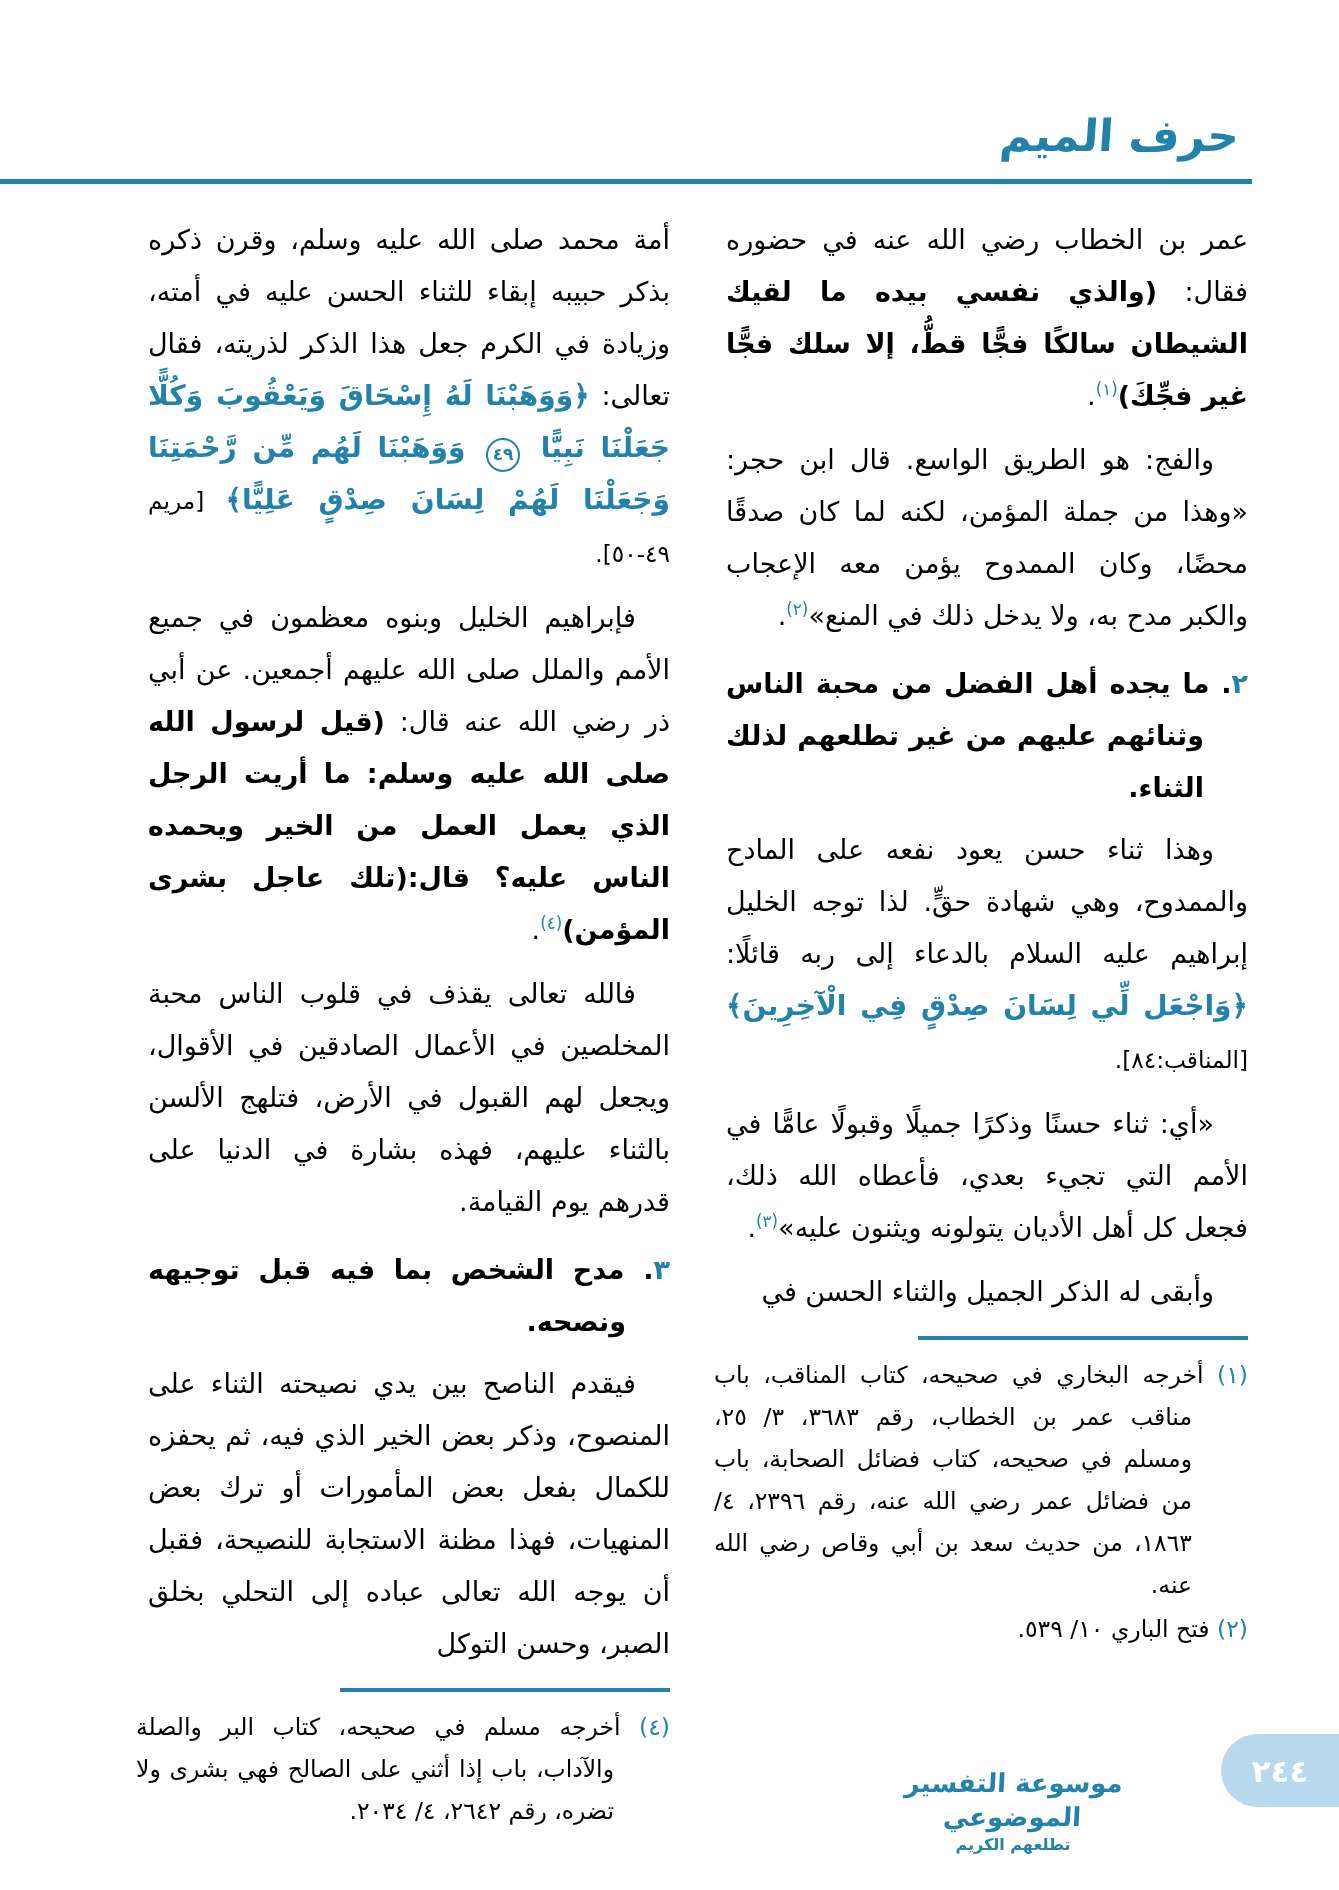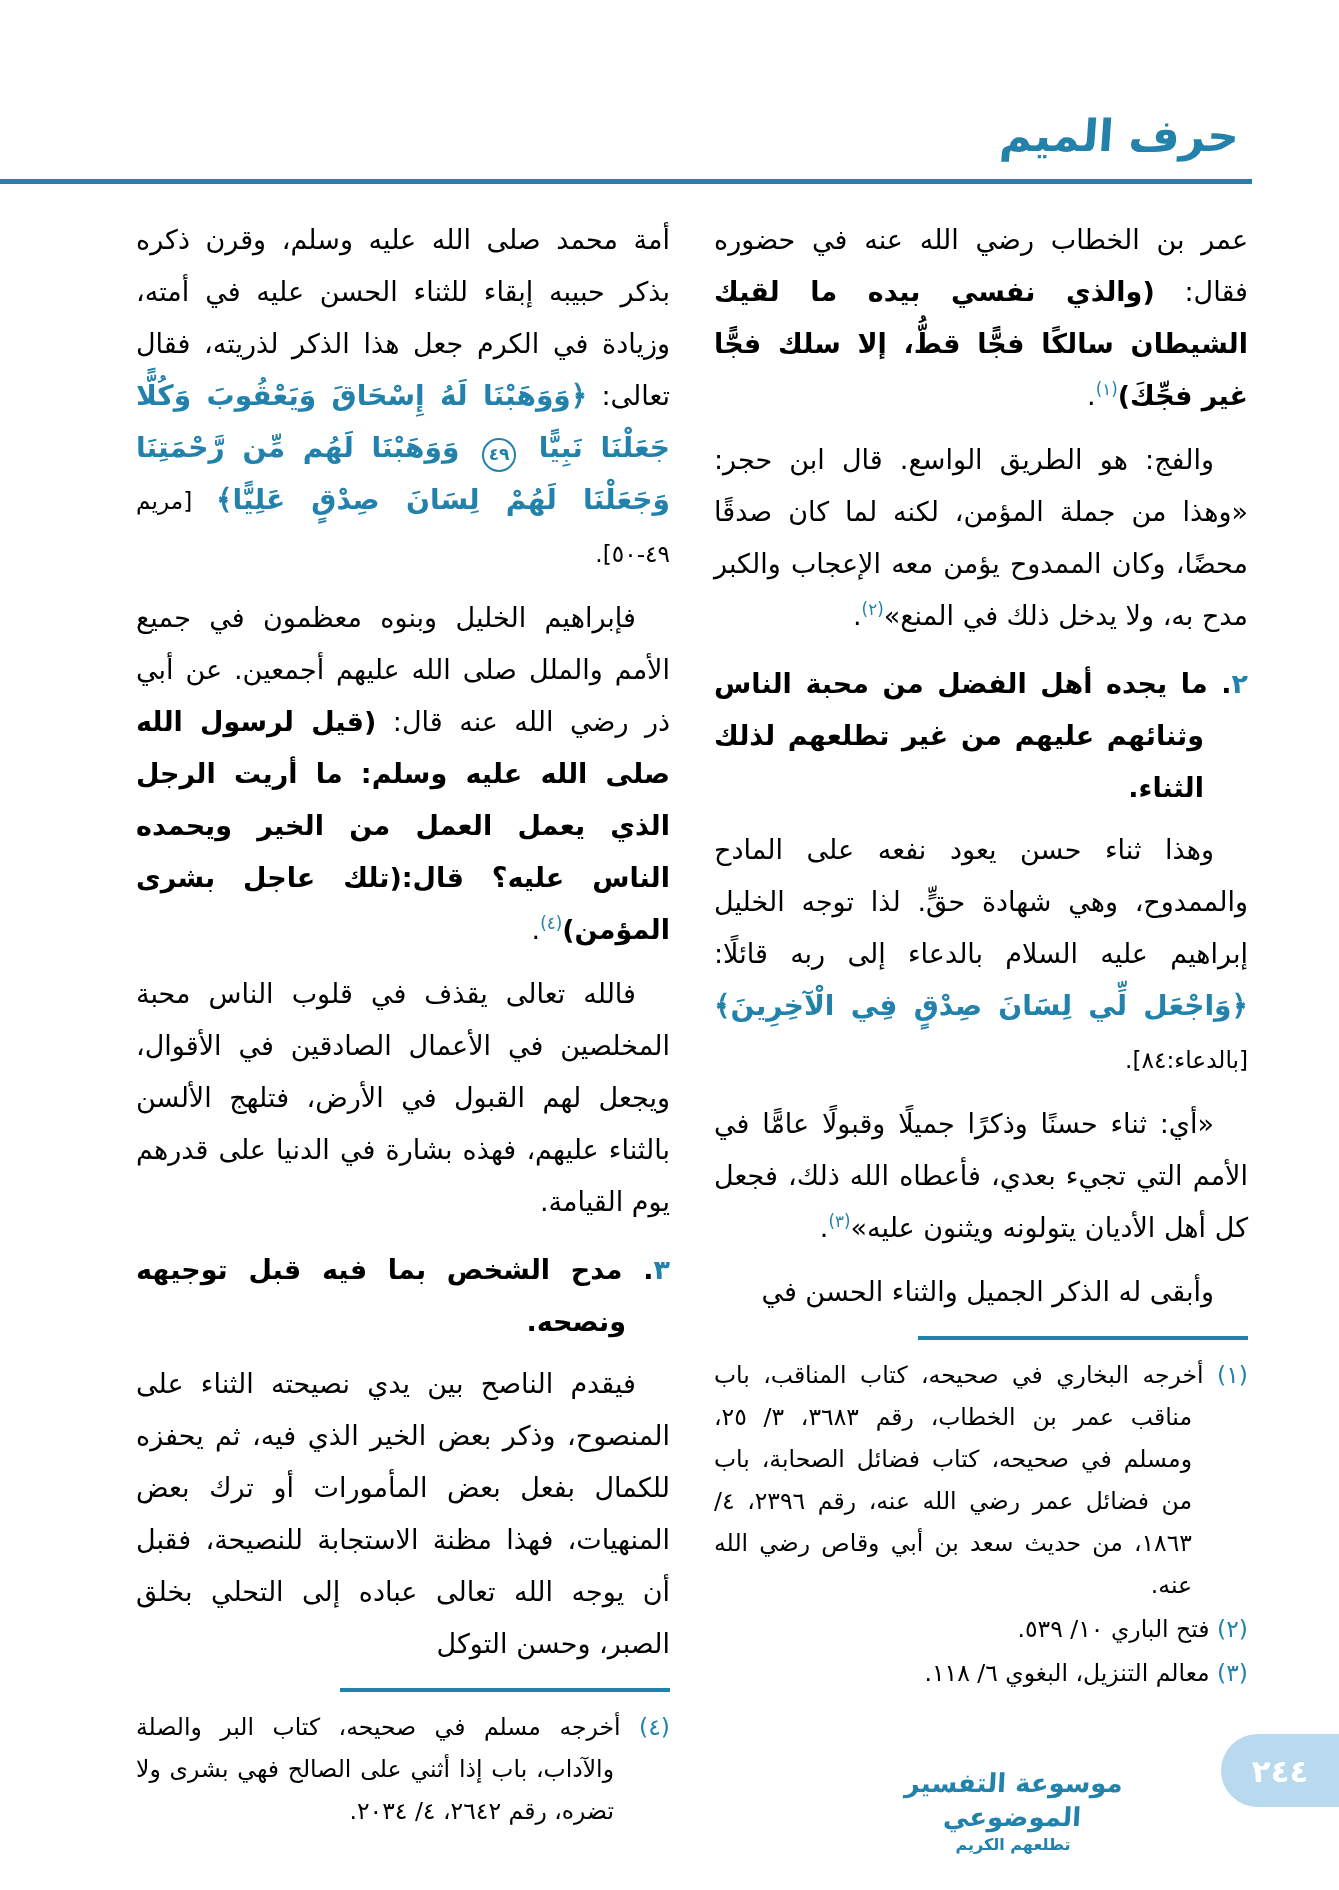--- a/index.html
+++ b/index.html
@@ -24,21 +24,21 @@
     position: absolute; top: 179px; left: 0;
     width: 1252px; height: 5px; background: #2282ab;
   }
   
   .columns {
     position: absolute; top: 214px; right: 91px;
     width: 1113px; display: flex; gap: 44px;
     align-items: flex-start;
   }
   .column { width: 534px; flex: 0 0 534px; }
-  .col-body { font-size: 27px; line-height: 52px; text-align: justify; }
+  .col-body { font-size: 27px; line-height: 52px; text-align: justify; margin-left: 12px; }
   .p { margin: 0 0 12px 0; }
   .p-flush { text-indent: 0; }
   .p-indent { text-indent: 34px; }
   .p-heading {
     font-weight: bold;
     padding-right: 44px; text-indent: -44px;
     margin: 16px 0 10px 0;
   }
   .seg-n { font-weight: normal; }
   .seg-b { font-weight: bold; }
@@ -87,29 +87,28 @@
   <div class="header-title">حرف الميم</div>
   <div class="header-rule"></div>
 
   <div class="columns">
 
     <div class="column">
       <div class="col-body">
           <p class="p p-flush"><span class="seg-n">عمر بن الخطاب رضي الله عنه في حضوره فقال: </span><span class="seg-b">(والذي نفسي بيده ما لقيك الشيطان سالكًا فجًّا قطُّ، إلا سلك فجًّا غير فجِّكَ)</span><span class="seg-fn">(١)</span><span class="seg-n">.</span></p>
           <p class="p p-indent"><span class="seg-n">والفج: هو الطريق الواسع. قال ابن حجر: «وهذا من جملة المؤمن، لكنه لما كان صدقًا محضًا، وكان الممدوح يؤمن معه الإعجاب والكبر مدح به، ولا يدخل ذلك في المنع»</span><span class="seg-fn">(٢)</span><span class="seg-n">.</span></p>
           <p class="p p-heading"><span class="seg-num">٢</span><span class="seg-b">. </span><span class="seg-b">ما يجده أهل الفضل من محبة الناس وثنائهم عليهم من غير تطلعهم لذلك الثناء.</span></p>
-          <p class="p p-indent"><span class="seg-n">وهذا ثناء حسن يعود نفعه على المادح والممدوح، وهي شهادة حقٍّ. لذا توجه الخليل إبراهيم عليه السلام بالدعاء إلى ربه قائلًا: </span><span class="seg-q">﴿وَاجْعَل لِّي لِسَانَ صِدْقٍ فِي الْآخِرِينَ﴾</span><span class="seg-ref"> [بالدعاء:٨٤].</span></p>
+          <p class="p p-indent"><span class="seg-n">وهذا ثناء حسن يعود نفعه على المادح والممدوح، وهي شهادة حقٍّ. لذا توجه الخليل إبراهيم عليه السلام بالدعاء إلى ربه قائلًا: </span><span class="seg-q">﴿وَاجْعَل لِّي لِسَانَ صِدْقٍ فِي الْآخِرِينَ﴾</span><span class="seg-ref"> [المناقب:٨٤].</span></p>
           <p class="p p-indent"><span class="seg-n">«أي: ثناء حسنًا وذكرًا جميلًا وقبولًا عامًّا في الأمم التي تجيء بعدي، فأعطاه الله ذلك، فجعل كل أهل الأديان يتولونه ويثنون عليه»</span><span class="seg-fn">(٣)</span><span class="seg-n">.</span></p>
           <p class="p p-indent"><span class="seg-n">وأبقى له الذكر الجميل والثناء الحسن في</span></p>
         </div>
       <div class="fn-sep"></div>
       <div class="footnotes">
           <div class="footnote"><span class="fn-marker">(١)</span> أخرجه البخاري في صحيحه، كتاب المناقب، باب مناقب عمر بن الخطاب، رقم ٣٦٨٣، ٣/ ٢٥، ومسلم في صحيحه، كتاب فضائل الصحابة، باب من فضائل عمر رضي الله عنه، رقم ٢٣٩٦، ٤/ ١٨٦٣، من حديث سعد بن أبي وقاص رضي الله عنه.</div>
           <div class="footnote"><span class="fn-marker">(٢)</span> فتح الباري ١٠/ ٥٣٩.</div>
-          <div class="footnote"><span class="fn-marker">(٣)</span> معالم التنزيل، البغوي ٦/ ١١٨.</div>
         </div>
     </div>
 
     <div class="column">
       <div class="col-body">
           <p class="p p-flush"><span class="seg-n">أمة محمد صلى الله عليه وسلم، وقرن ذكره بذكر حبيبه إبقاء للثناء الحسن عليه في أمته، وزيادة في الكرم جعل هذا الذكر لذريته، فقال تعالى: </span><span class="seg-q">﴿وَوَهَبْنَا لَهُ إِسْحَاقَ وَيَعْقُوبَ وَكُلًّا جَعَلْنَا نَبِيًّا </span><span class="seg-ayah">٤٩</span><span class="seg-q"> وَوَهَبْنَا لَهُم مِّن رَّحْمَتِنَا وَجَعَلْنَا لَهُمْ لِسَانَ صِدْقٍ عَلِيًّا﴾</span><span class="seg-ref"> [مريم ٤٩-٥٠].</span></p>
           <p class="p p-indent"><span class="seg-n">فإبراهيم الخليل وبنوه معظمون في جميع الأمم والملل صلى الله عليهم أجمعين. عن أبي ذر رضي الله عنه قال: </span><span class="seg-b">(قيل لرسول الله صلى الله عليه وسلم: ما أريت الرجل الذي يعمل العمل من الخير ويحمده الناس عليه؟ قال:(تلك عاجل بشرى المؤمن)</span><span class="seg-fn">(٤)</span><span class="seg-n">.</span></p>
           <p class="p p-indent"><span class="seg-n">فالله تعالى يقذف في قلوب الناس محبة المخلصين في الأعمال الصادقين في الأقوال، ويجعل لهم القبول في الأرض، فتلهج الألسن بالثناء عليهم، فهذه بشارة في الدنيا على قدرهم يوم القيامة.</span></p>
           <p class="p p-heading"><span class="seg-num">٣</span><span class="seg-b">. </span><span class="seg-b">مدح الشخص بما فيه قبل توجيهه ونصحه.</span></p>
           <p class="p p-indent"><span class="seg-n">فيقدم الناصح بين يدي نصيحته الثناء على المنصوح، وذكر بعض الخير الذي فيه، ثم يحفزه للكمال بفعل بعض المأمورات أو ترك بعض المنهيات، فهذا مظنة الاستجابة للنصيحة، فقبل أن يوجه الله تعالى عباده إلى التحلي بخلق الصبر، وحسن التوكل</span></p>

